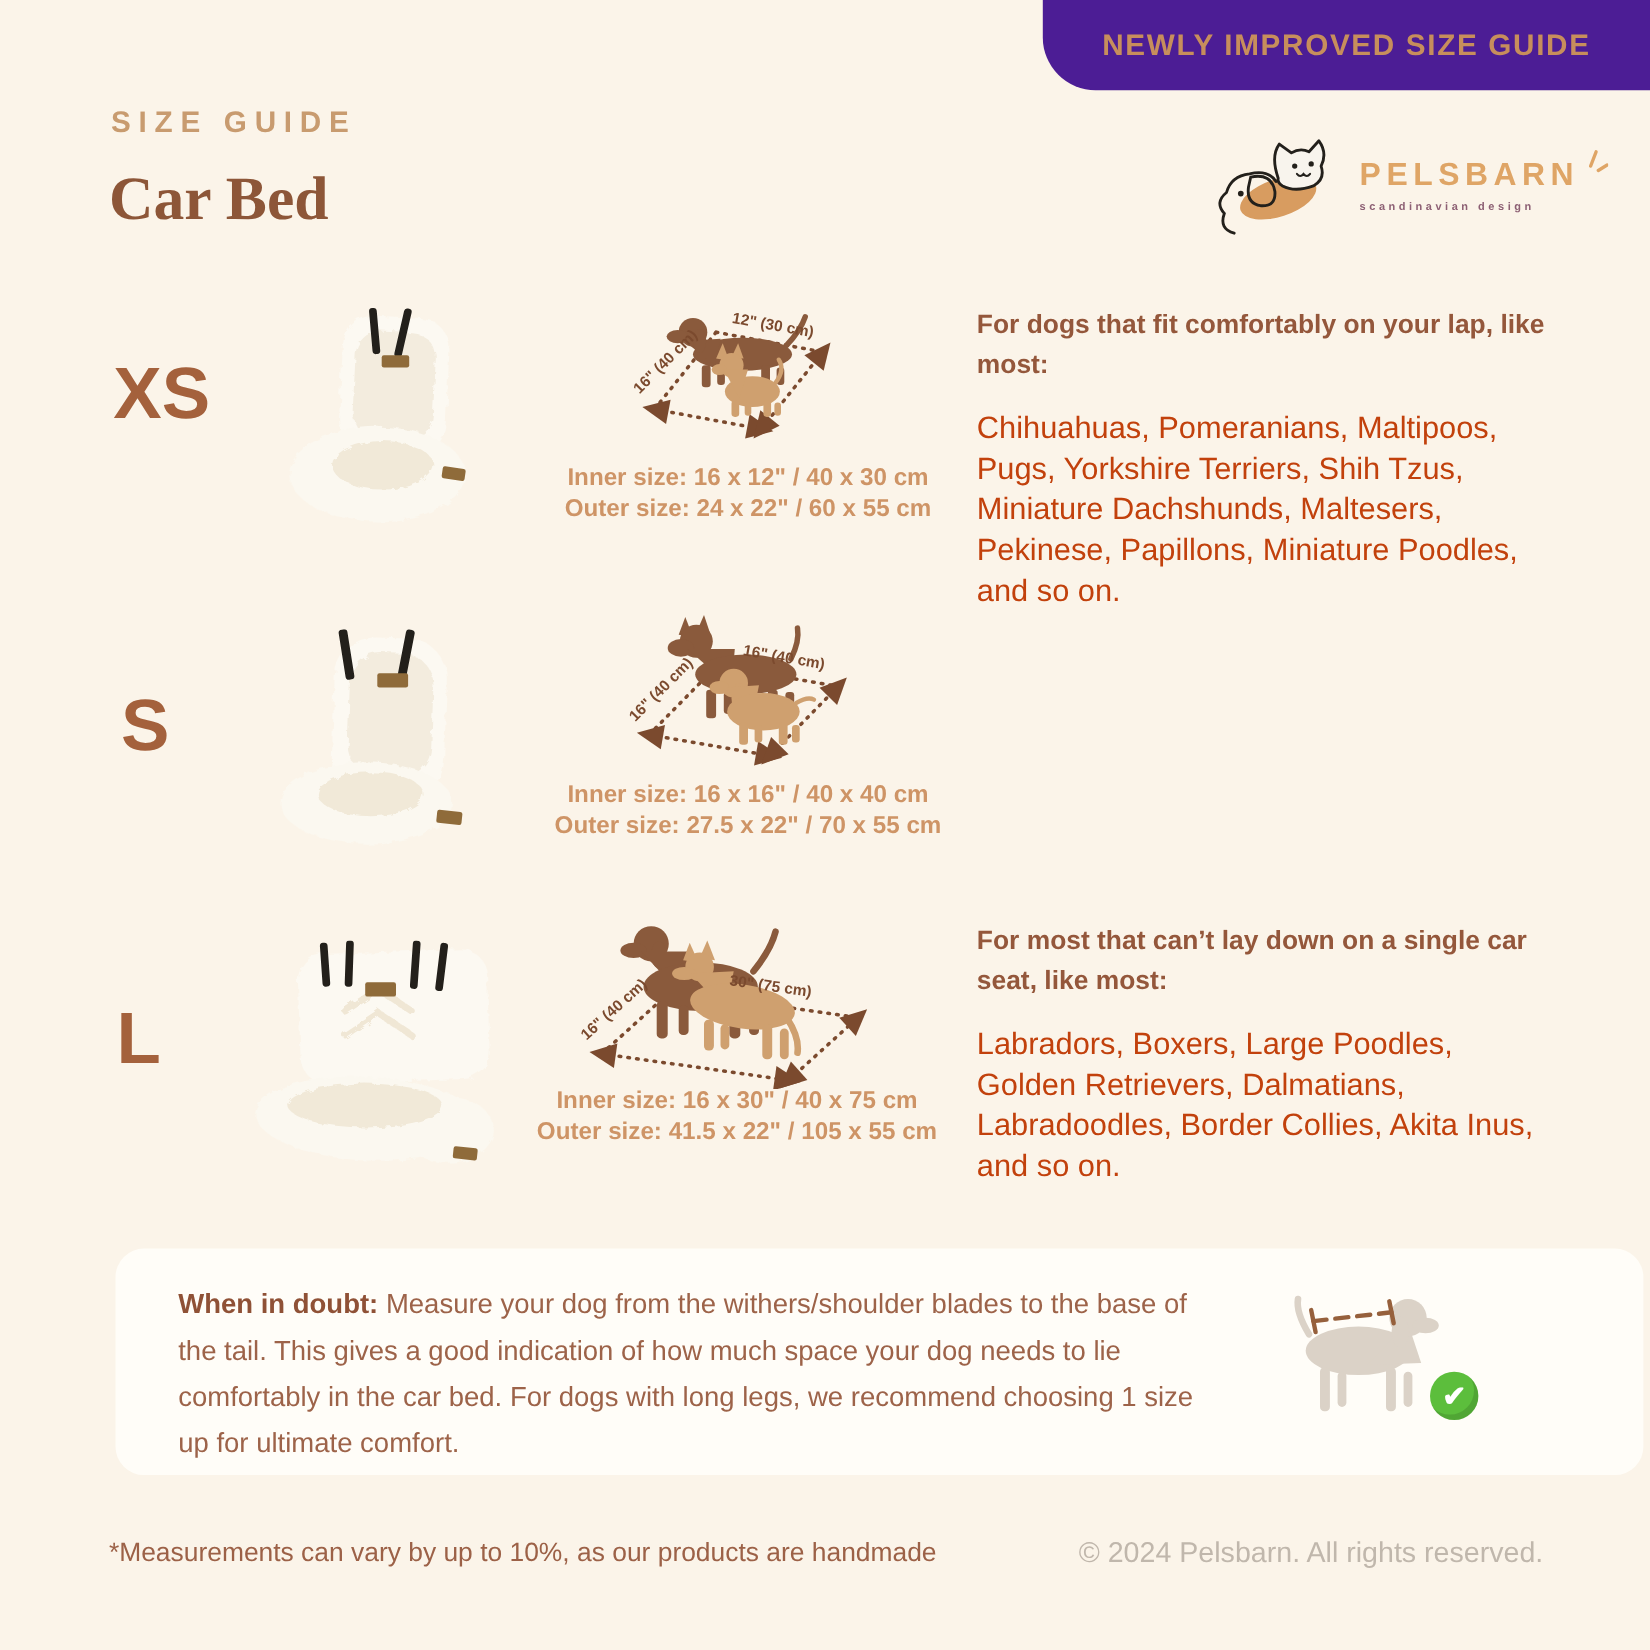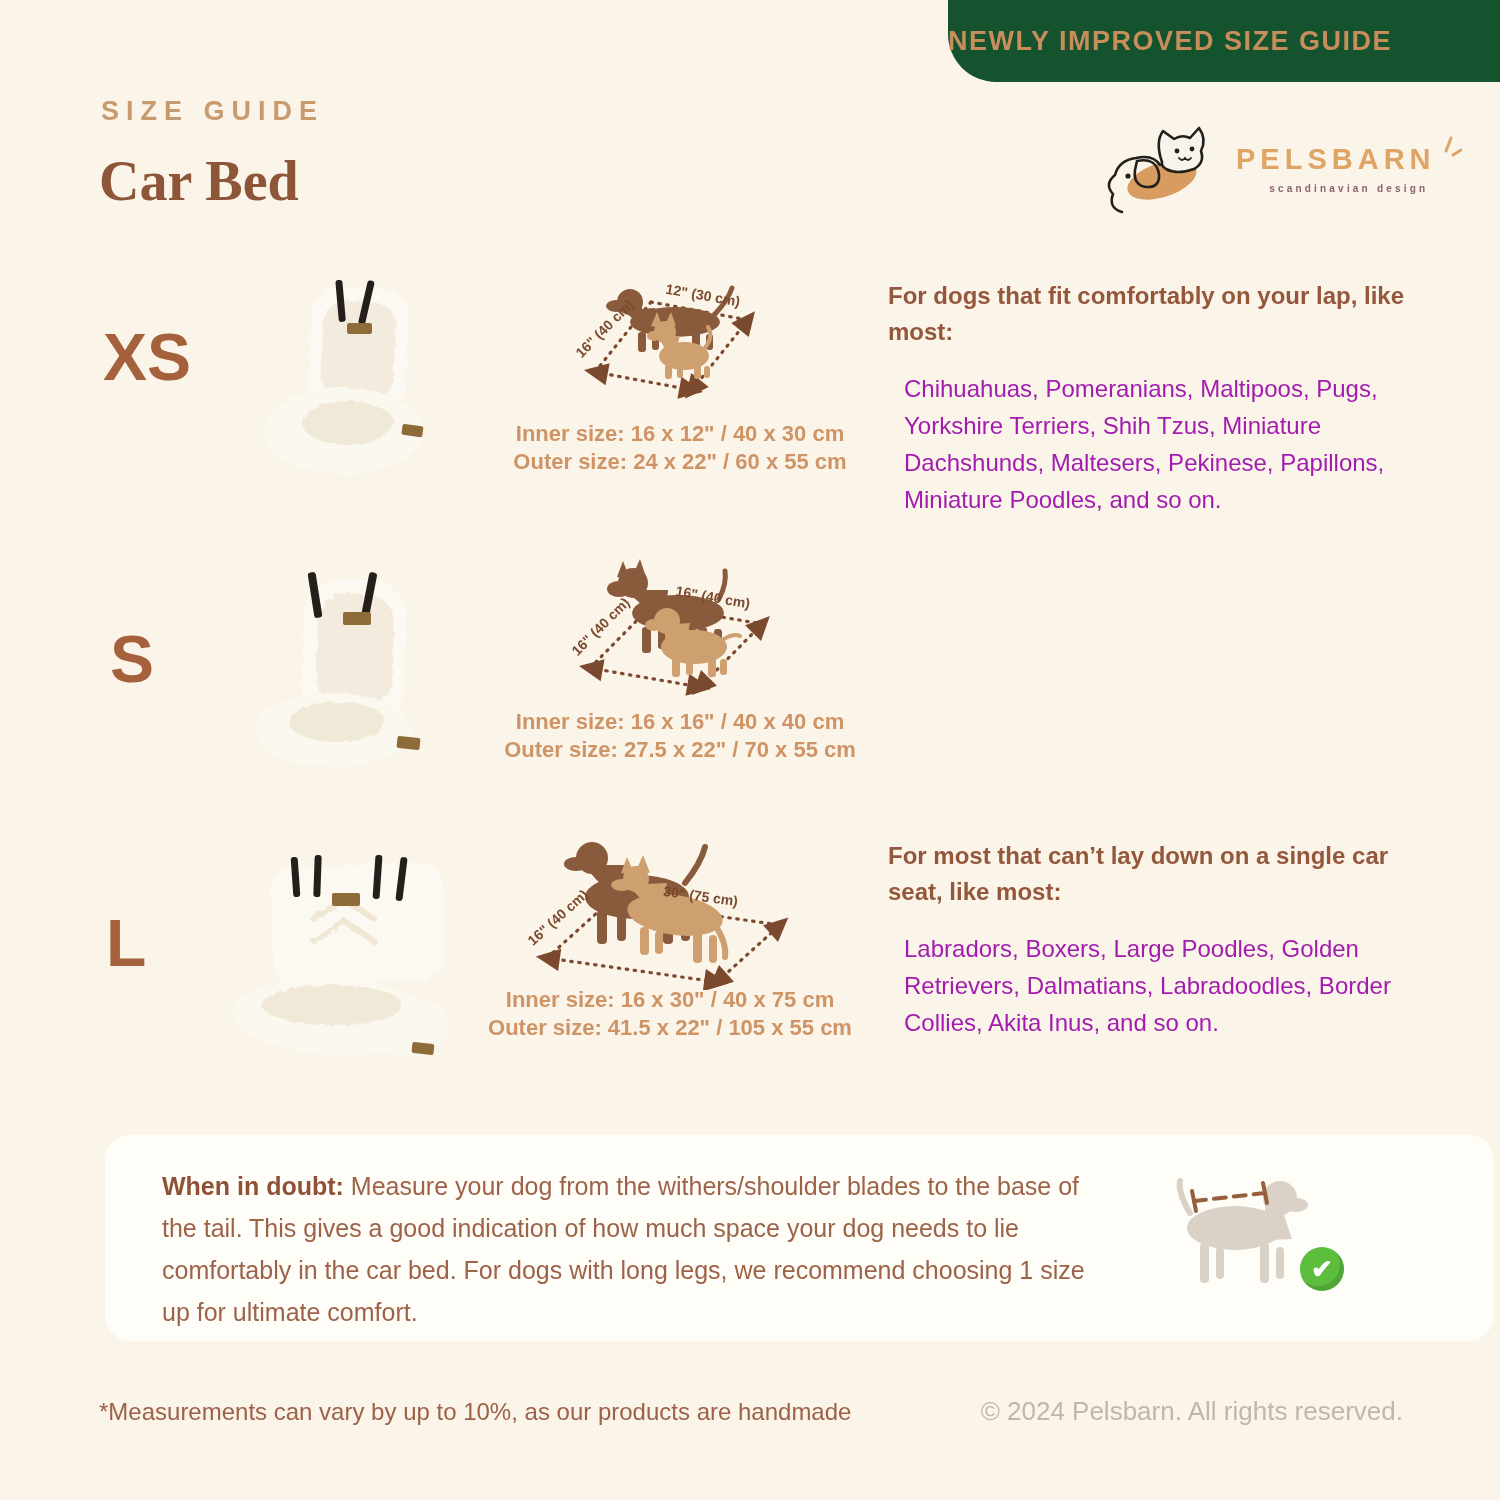--- a/index.html
+++ b/index.html
@@ -1,45 +1,45 @@
 <!DOCTYPE html>
 <html><head>
 <meta charset="utf-8">
 <style>
   html,body{margin:0;padding:0;background:#FBF4E9;}
   .page{position:relative;width:1500px;height:1500px;background:#FBF4E9;overflow:hidden;
         font-family:"Liberation Sans",sans-serif;}
 
   
-  .banner{position:absolute;top:0;right:0;width:552px;height:82px;background:#14532d;
-          border-bottom-left-radius:48px;display:flex;align-items:center;}
+  .banner{position:absolute;top:0;right:0;width:552px;height:82px;background:#4c1d95;
+          border-bottom-left-radius:48px;display:flex;align-items:center;justify-content:center;}
   .banner span{font-size:27px;font-weight:bold;letter-spacing:1.5px;color:#C78E5C;}
 
   
   .eyebrow{position:absolute;left:101px;top:96px;font-size:27px;font-weight:bold;
            letter-spacing:7px;color:#C89B6F;}
   .title{position:absolute;left:99px;top:149px;font-size:56px;font-weight:bold;
          font-family:Liberation Serif, serif;color:#8D5638;}
 
   
   .logo{position:absolute;left:1100px;top:118px;display:flex;align-items:center;gap:8px;}
-  .logo-text{display:flex;flex-direction:column;align-items:center;}
+  .logo-text{display:flex;flex-direction:column;}
   .brand-row{display:flex;align-items:flex-start;gap:2px;}
   .brand{font-size:29px;font-weight:bold;letter-spacing:5px;color:#DFA566;line-height:1;}
   .tagline{font-size:10px;font-weight:bold;letter-spacing:3.2px;color:#8D6074;margin-top:9px;}
 
   
   .size-label{position:absolute;font-size:66px;font-weight:bold;color:#A4613C;line-height:1;}
   .bed{position:absolute;}
   .diagram{position:absolute;}
   .sizes{position:absolute;width:380px;text-align:center;}
   .sizes div{font-size:22px;font-weight:bold;color:#CE9466;line-height:28px;}
   .desc{position:absolute;left:888px;width:520px;}
   .desc h3{margin:0 0 20px 0;font-size:24px;line-height:36px;font-weight:bold;color:#94573B;}
-  .desc p{margin:16px;font-size:24px;line-height:37px;color:#a21caf;}
+  .desc p{margin:0;font-size:28px;line-height:37px;color:#c2410c;}
 
   
   .note{position:absolute;left:105px;top:1135px;width:1389px;height:206px;background:#FFFDF8;
         border-radius:26px;}
   .note-text{position:absolute;left:57px;top:30px;width:950px;font-size:25px;line-height:42px;color:#9D6349;}
   .note-text b{color:#8F5136;}
   .note-dog{position:absolute;left:1025px;top:8px;}
   .check-badge{position:absolute;left:1195px;top:112px;width:44px;height:44px;border-radius:50%;
         background:#5CBE3C;color:#ffffff;display:flex;align-items:center;justify-content:center;
         font-size:26px;font-weight:bold;box-shadow:inset -4px -5px 0 rgba(0,0,0,0.12);}

